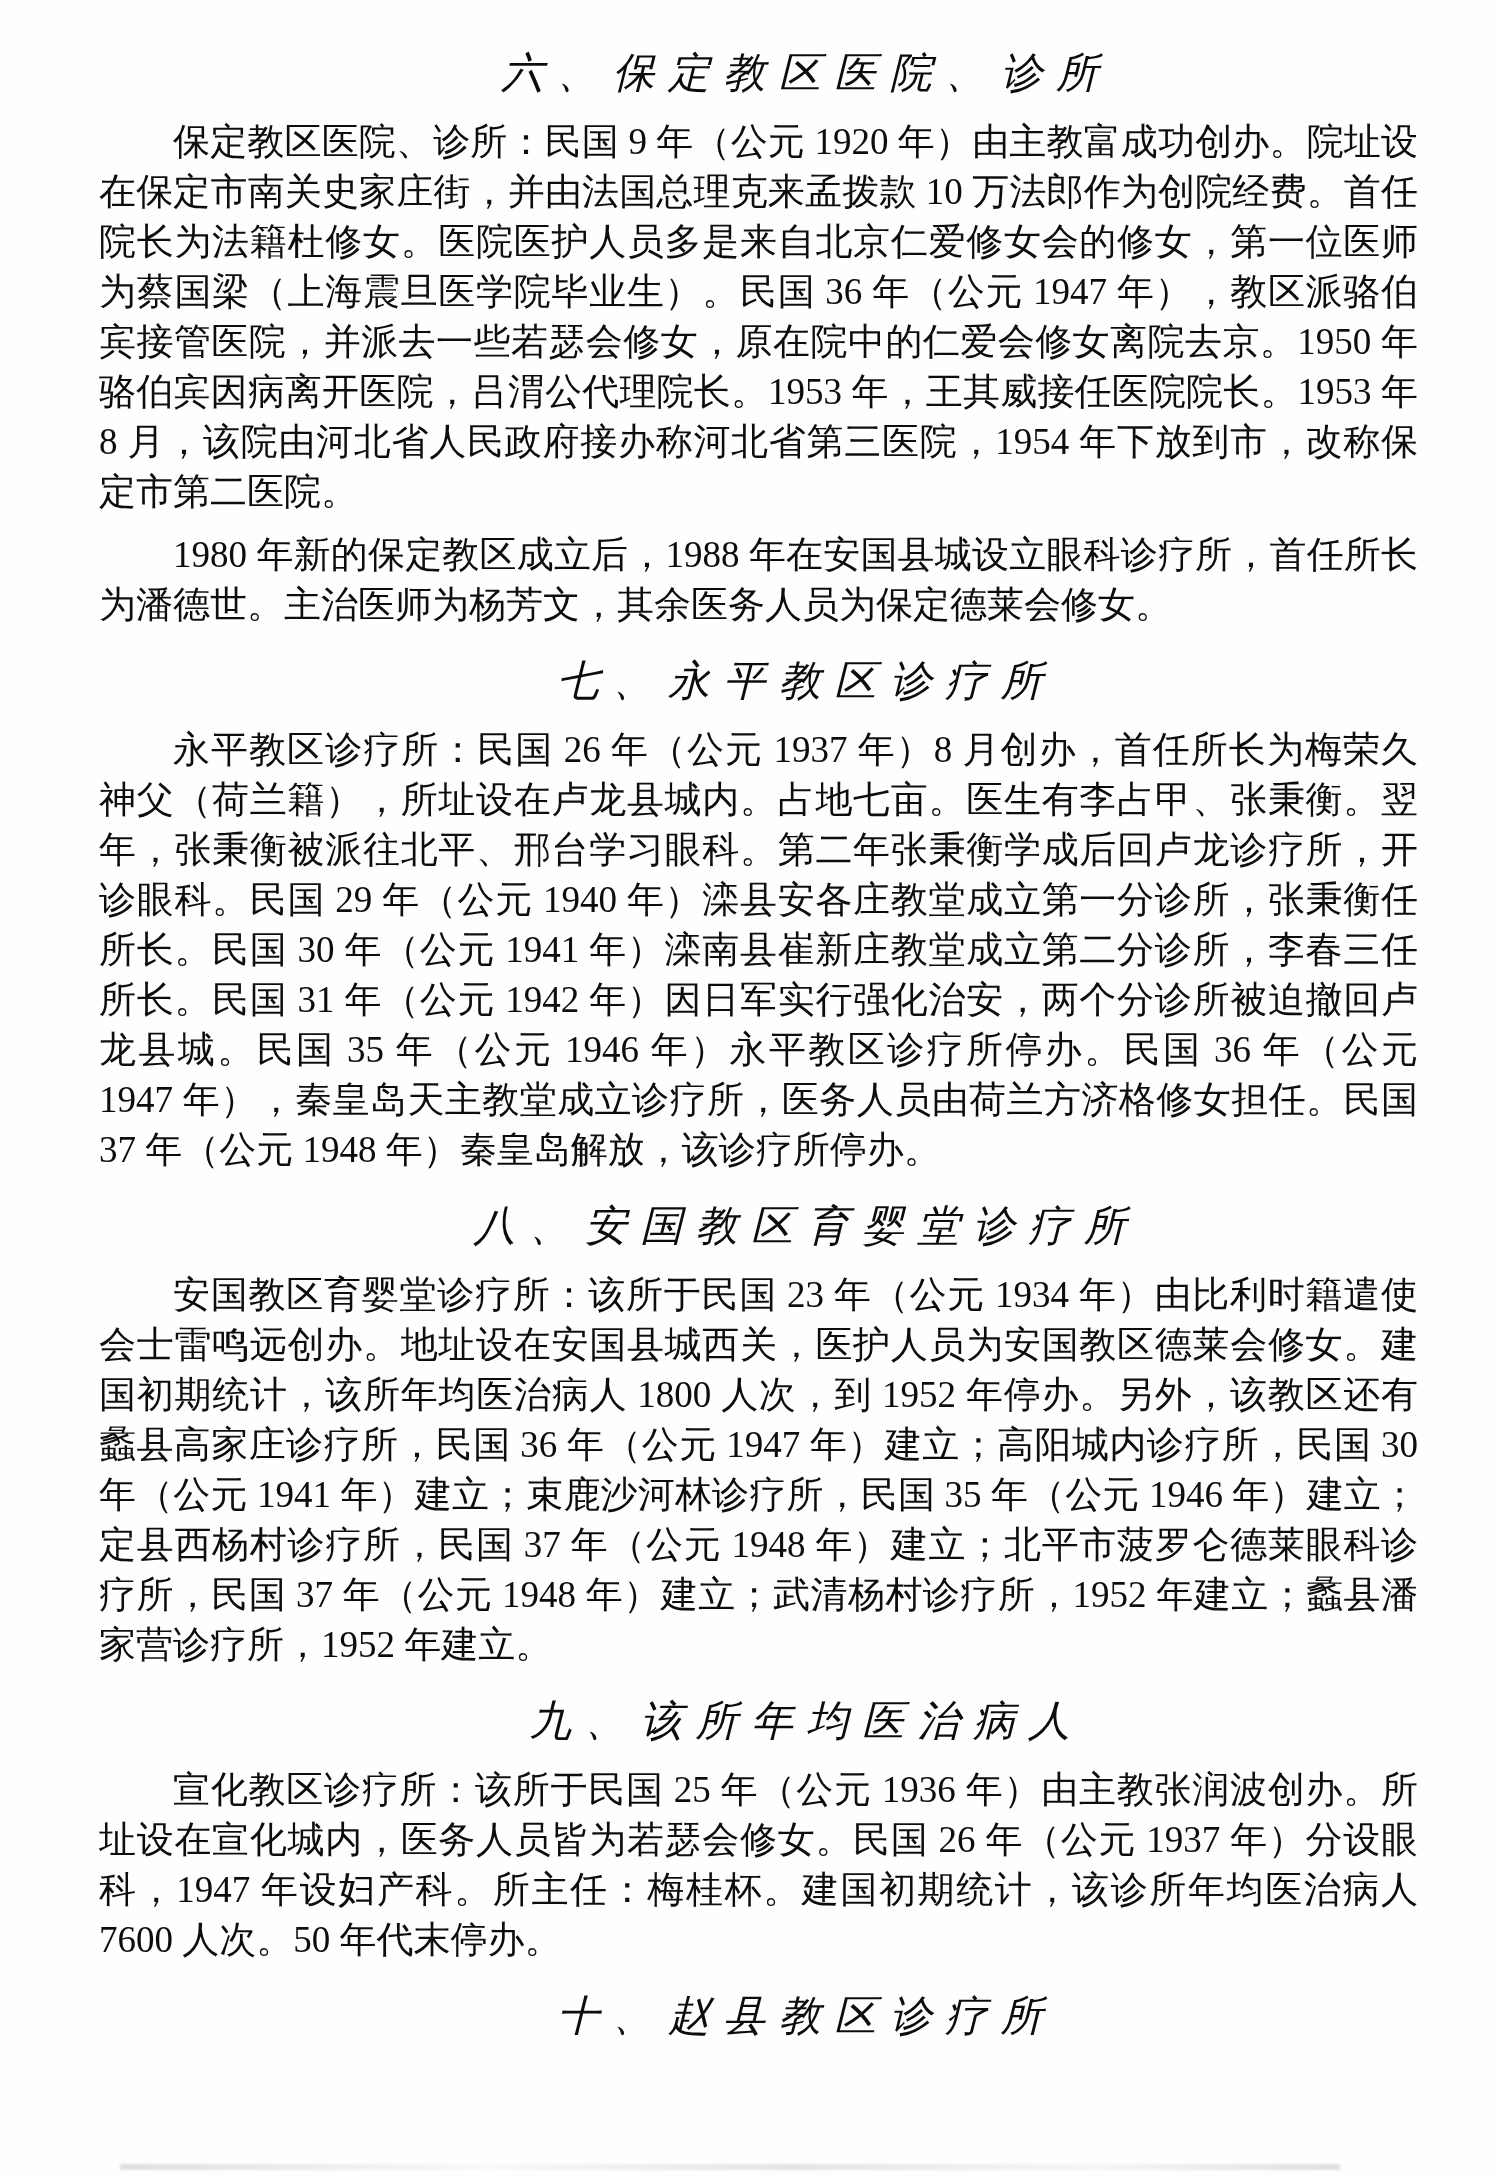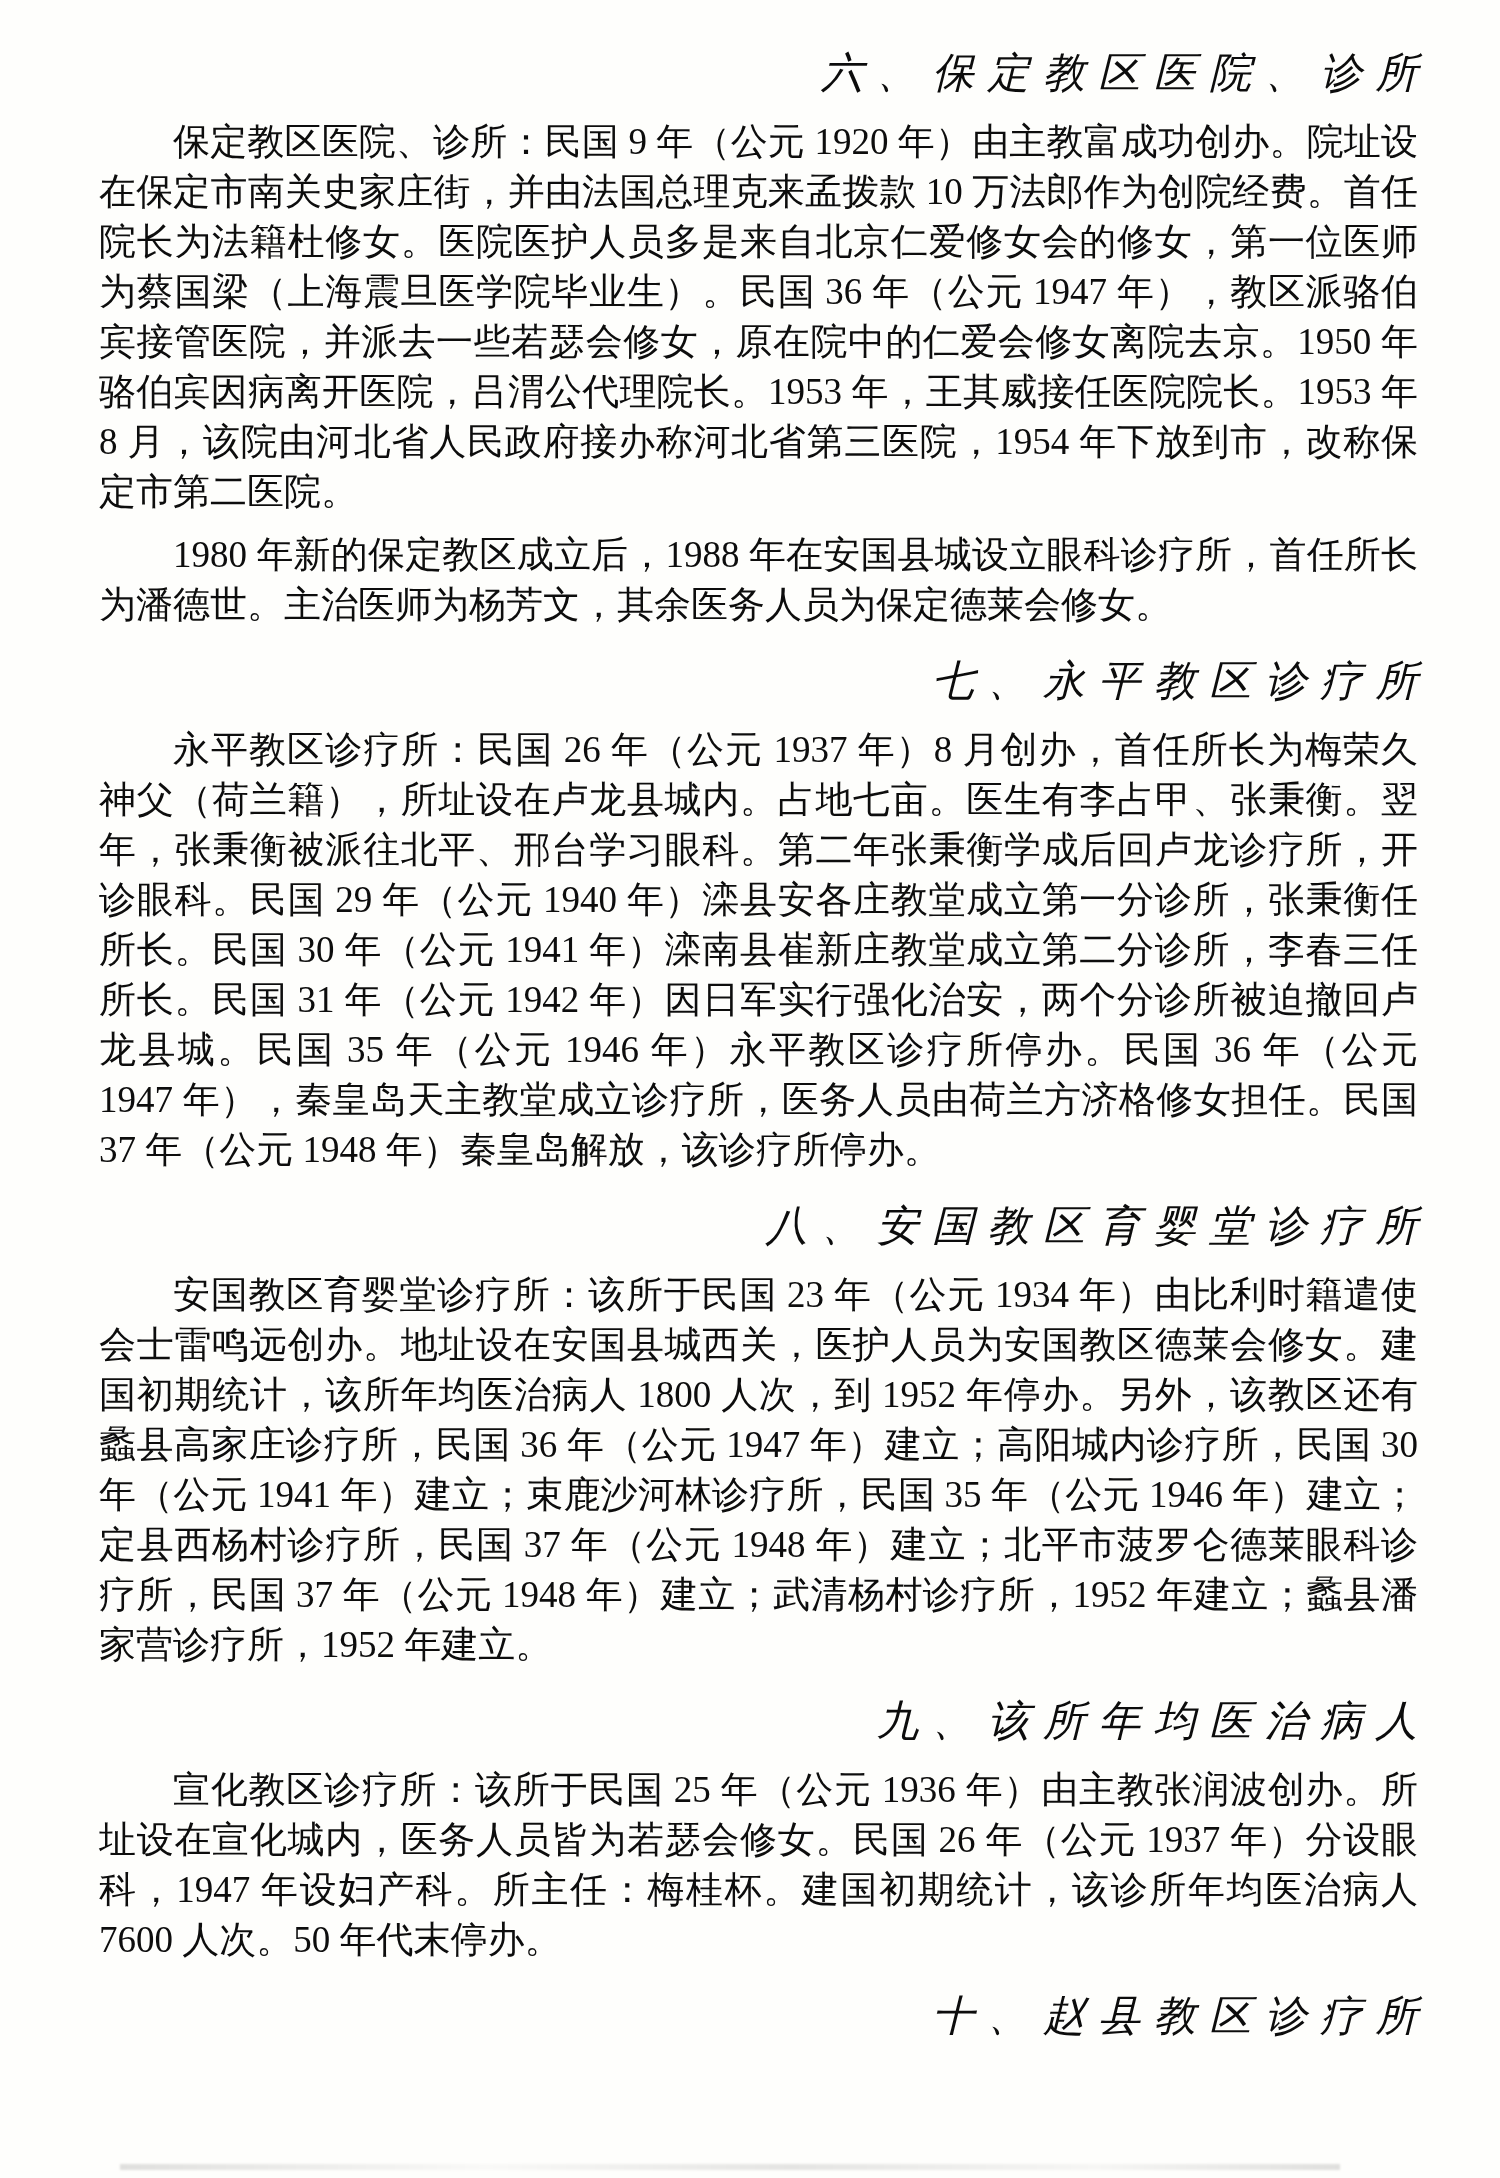--- a/index.html
+++ b/index.html
@@ -33,21 +33,21 @@
     text-align:justify;
     color:#0d0d0d;
   }
   .para{margin:13px;text-indent:2em;}
   .first-line{margin:0;text-indent:0;}
   .section-heading{
     margin:24px 0 16px 96px;
     font-size:42px;line-height:55px;
     letter-spacing:0.32em;
     text-indent:0;
-    text-align:right;
+    text-align:center;
     font-style:italic; 
     color:#0c0c0c;
     white-space:nowrap;
   }
   
   .scan-artifact-bottom{
     position:absolute;left:120px;right:160px;bottom:8px;height:6px;
     background:linear-gradient(90deg,rgba(0,0,0,.12),rgba(0,0,0,.02) 30%,rgba(0,0,0,.10) 55%,rgba(0,0,0,.03) 80%,rgba(0,0,0,.12));
     filter:blur(1px);
   }

